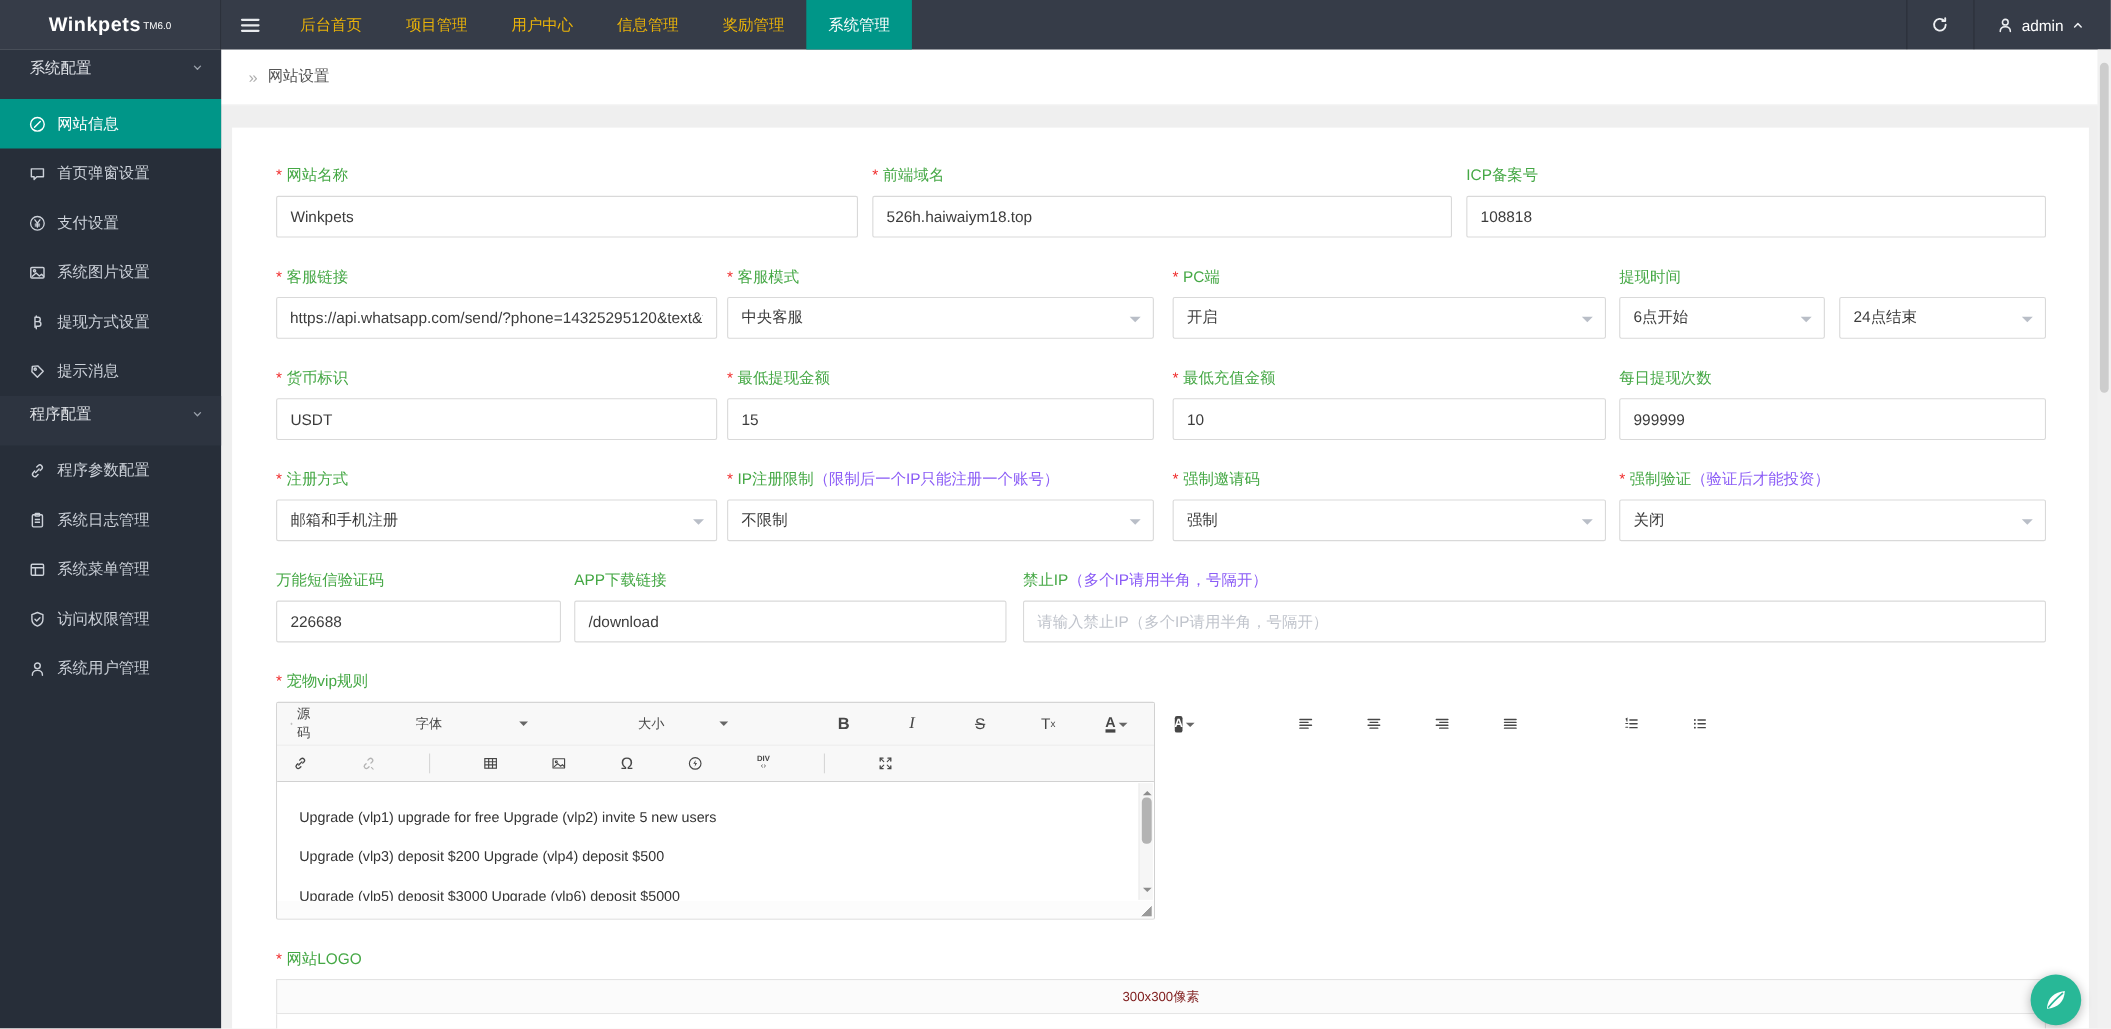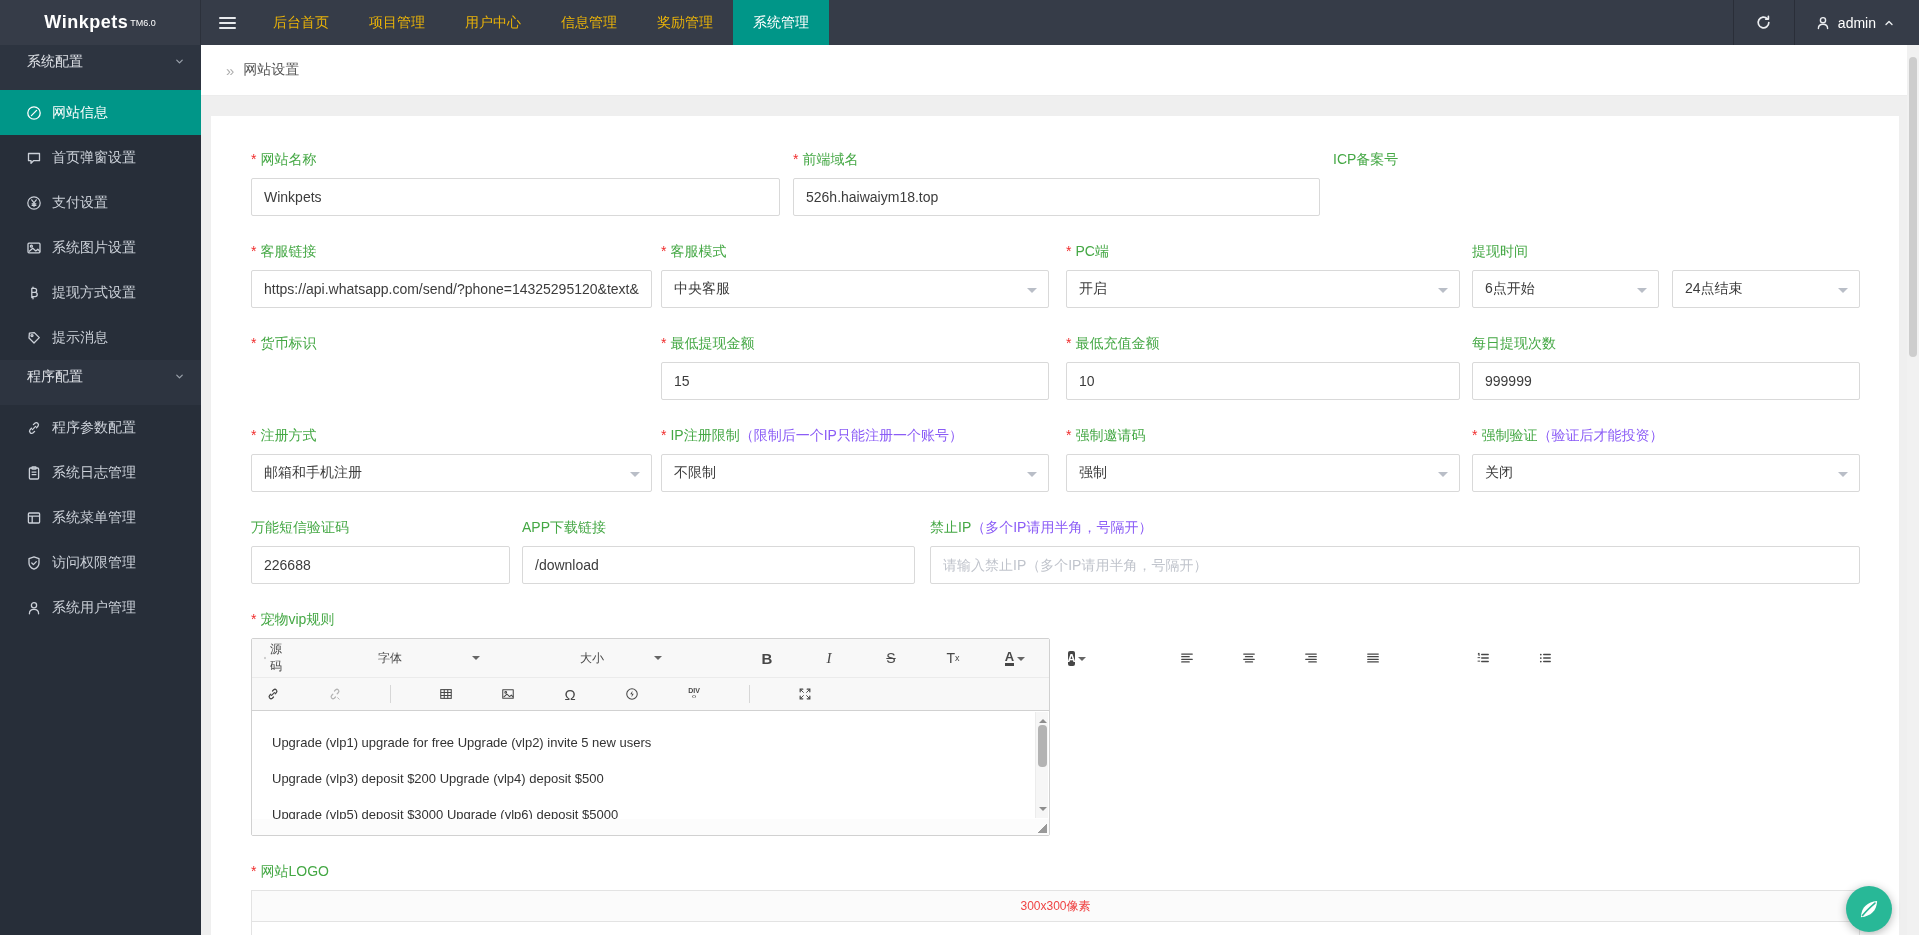--- a/index.html
+++ b/index.html
@@ -76,21 +76,21 @@
   .e-content p{font-size:13px;color:#333;margin-bottom:21px;line-height:15px;}
   .e-scroll{position:absolute;top:1px;right:1px;bottom:1px;width:13px;background:#f6f6f6;border-left:1px solid #ececec;}
   .e-scroll .up{position:absolute;top:3px;left:3px;width:0;height:0;border:4px solid transparent;border-bottom-color:#8d8d8d;}
   .e-scroll .dn{position:absolute;bottom:3px;left:3px;width:0;height:0;border:4px solid transparent;border-top-color:#8d8d8d;}
   .e-scroll .thumb{position:absolute;top:13px;left:2px;width:9px;height:42px;background:#b3b3b3;border-radius:4px;}
   .e-bottom{position:relative;height:16px;background:#fcfcfc;}
   .e-resize{position:absolute;right:2px;bottom:2px;width:11px;height:11px;background:linear-gradient(135deg,transparent 55%,#9a9a9a 55%);cursor:nwse-resize;}
 
   
   .logo-table{width:1609px;}
-  .lt-head{height:32px;border:1px solid #e3e3e3;background:#fbfbfb;display:flex;align-items:center;justify-content:center;font-size:12px;color:#ef4444;}
+  .lt-head{height:32px;border:1px solid #e3e3e3;background:#fbfbfb;display:flex;align-items:center;justify-content:center;font-size:12px;color:#7f1d1d;}
   .lt-body{height:70px;border-left:1px solid #e3e3e3;border-right:1px solid #e3e3e3;display:flex;justify-content:center;background:#fff;}
 
   
   .page-scrollbar{position:absolute;top:45px;right:0;width:12px;height:890px;background:#f1f1f1;z-index:40;}
   .page-scrollbar .pthumb{position:absolute;top:12px;left:2px;width:8px;height:300px;background:#cdcdcd;border-radius:4px;}
   .fab{position:absolute;left:1846px;top:886px;width:46px;height:46px;border-radius:50%;background:#28b897;box-shadow:0 2px 10px rgba(0,0,0,.3);display:flex;align-items:center;justify-content:center;cursor:pointer;z-index:50;}
   svg{display:block;}
 </style>
 </head>
 <body>
@@ -265,20 +265,21 @@
       <div class="lbl">
           <span class="req">*</span>
           <span>前端域名</span>
         </div>
       <input class="txt" value="526h.haiwaiym18.top" style="">
     </div>
     <div class="fld" style="width:527px">
       <div class="lbl">
           <span>ICP备案号</span>
         </div>
+      <input class="txt" value="108818" style="">
     </div>
   </div>
 
   <div class="row">
     <div class="fld" style="width:401px;margin-right:9px">
       <div class="lbl">
           <span class="req">*</span>
           <span>客服链接</span>
         </div>
       <input class="txt" value="https://api.whatsapp.com/send/?phone=14325295120&amp;text&amp;type" style="">
@@ -319,20 +320,21 @@
       </div>
     </div>
   </div>
 
   <div class="row">
     <div class="fld" style="width:401px;margin-right:9px">
       <div class="lbl">
           <span class="req">*</span>
           <span>货币标识</span>
         </div>
+      <input class="txt" value="USDT" style="">
     </div>
     <div class="fld" style="width:388px;margin-right:17px">
       <div class="lbl">
           <span class="req">*</span>
           <span>最低提现金额</span>
         </div>
       <input class="txt" value="15" style="">
     </div>
     <div class="fld" style="width:394px;margin-right:12px">
       <div class="lbl">

